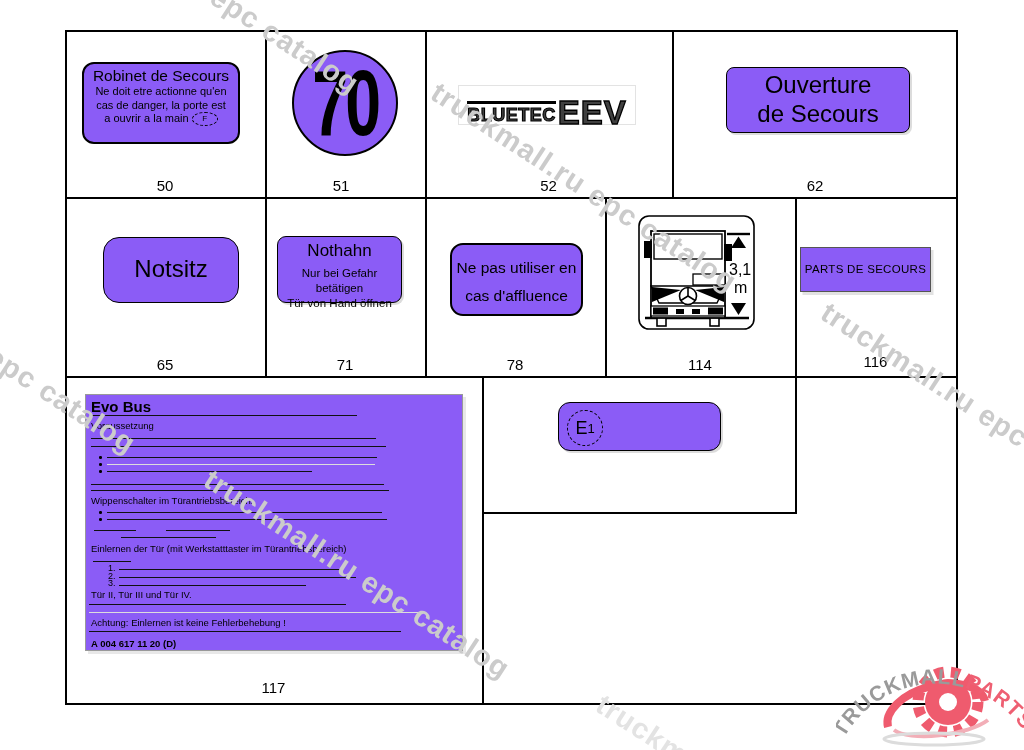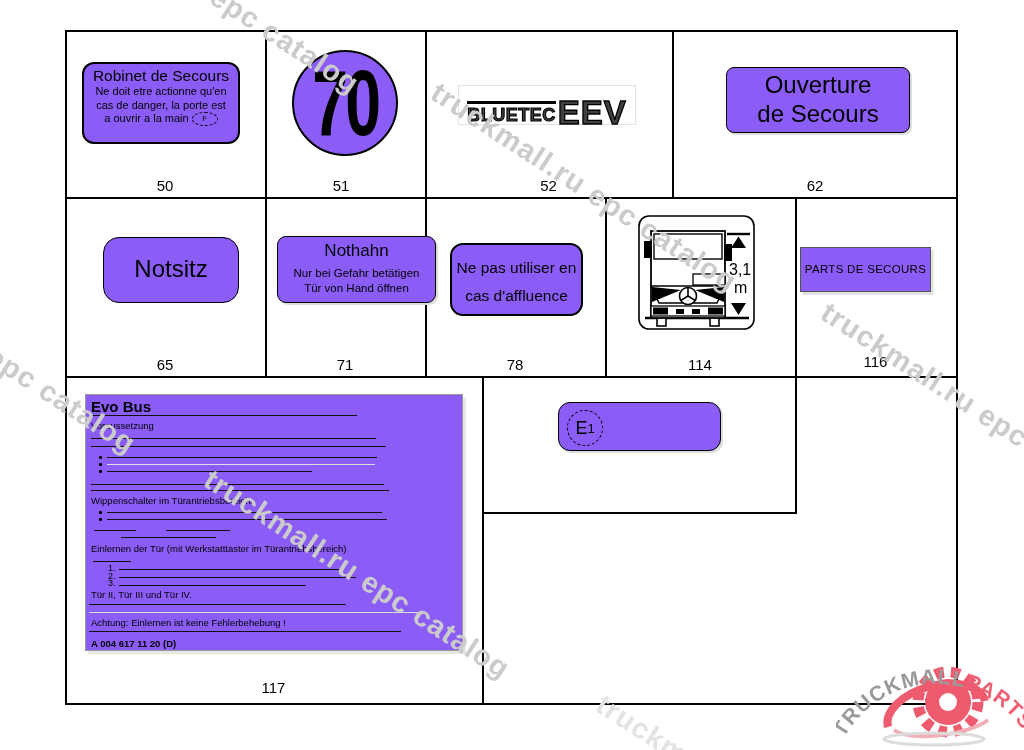--- a/index.html
+++ b/index.html
@@ -29,21 +29,21 @@
        align-items:center;justify-content:center;gap:2px;}
   .outl{color:#404040;font-weight:bold;margin-top:16px;-webkit-text-stroke:1.1px #000;}
   .bluetec{font-size:18px;border-top:3px solid #000;padding-top:1px;letter-spacing:0.5px;}
   .eev{font-size:33px;-webkit-text-stroke:1.3px #000;letter-spacing:1px;}
   
   .l62{left:726px;top:67px;width:184px;height:66px;border-radius:8px;padding-top:2px;
        font-size:24px;line-height:29px;}
   
   .l65{left:103px;top:237px;width:136px;height:66px;font-size:24px;line-height:62px;border-width:1.4px;}
   
-  .l71{left:277px;top:236px;width:159px;height:67px;border-width:1.4px;padding-top:4px;}
+  .l71{left:277px;top:236px;width:125px;height:67px;border-width:1.4px;padding-top:4px;}
   .l71 .t{font-size:17px;margin-bottom:5px;}
   .l71 .s{font-size:11.5px;line-height:15px;}
   
   .l78{left:450px;top:243px;width:133px;height:73px;border-width:2.5px;border-radius:13px;
        font-size:15.5px;padding-top:9px;line-height:28px;}
   
   .l114{position:absolute;left:637px;top:214px;z-index:2;}
   
   .l116{left:800px;top:247px;width:131px;height:45px;border:1px solid #555;border-radius:0;
         font-size:11.5px;line-height:43px;letter-spacing:0.3px;box-shadow:2.5px 3px 0 #e2e2e2;}

